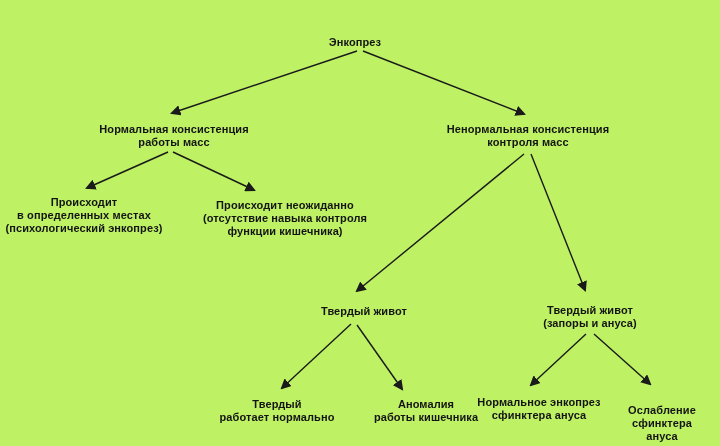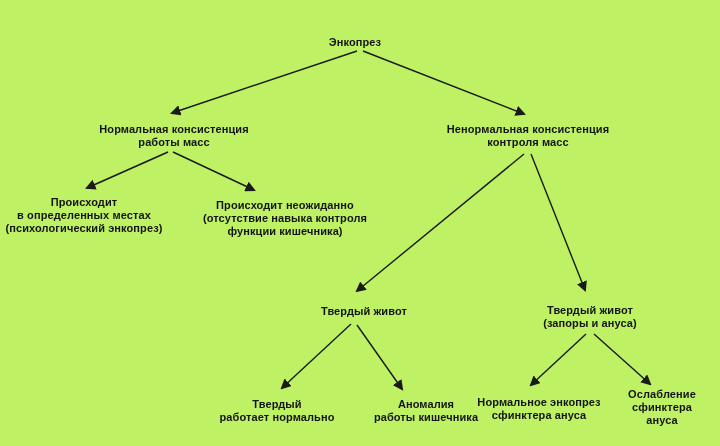--- a/index.html
+++ b/index.html
@@ -82,16 +82,16 @@
 
   <div class="node" style="left:277px; top:398px;">Твердый
 работает нормально</div>
 
   <div class="node" style="left:426px; top:398px;">Аномалия
 работы кишечника</div>
 
   <div class="node" style="left:539px; top:396px;">Нормальное энкопрез
 сфинктера ануса</div>
 
-  <div class="node" style="left:662px; top:388px;">Ослабление
+  <div class="node" style="left:662px; top:404px;">Ослабление
 сфинктера ануса</div>
 
 </div>
 
 </body></html>

